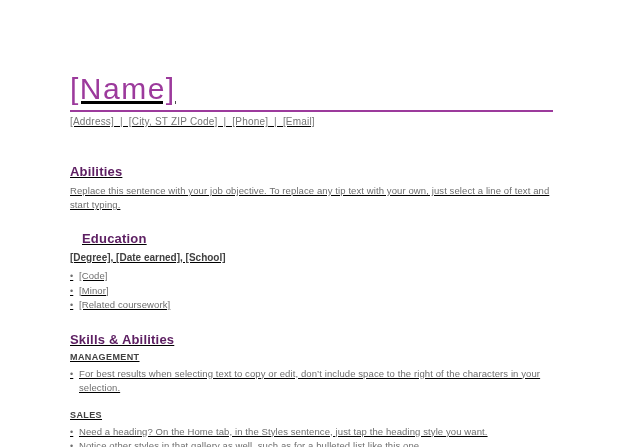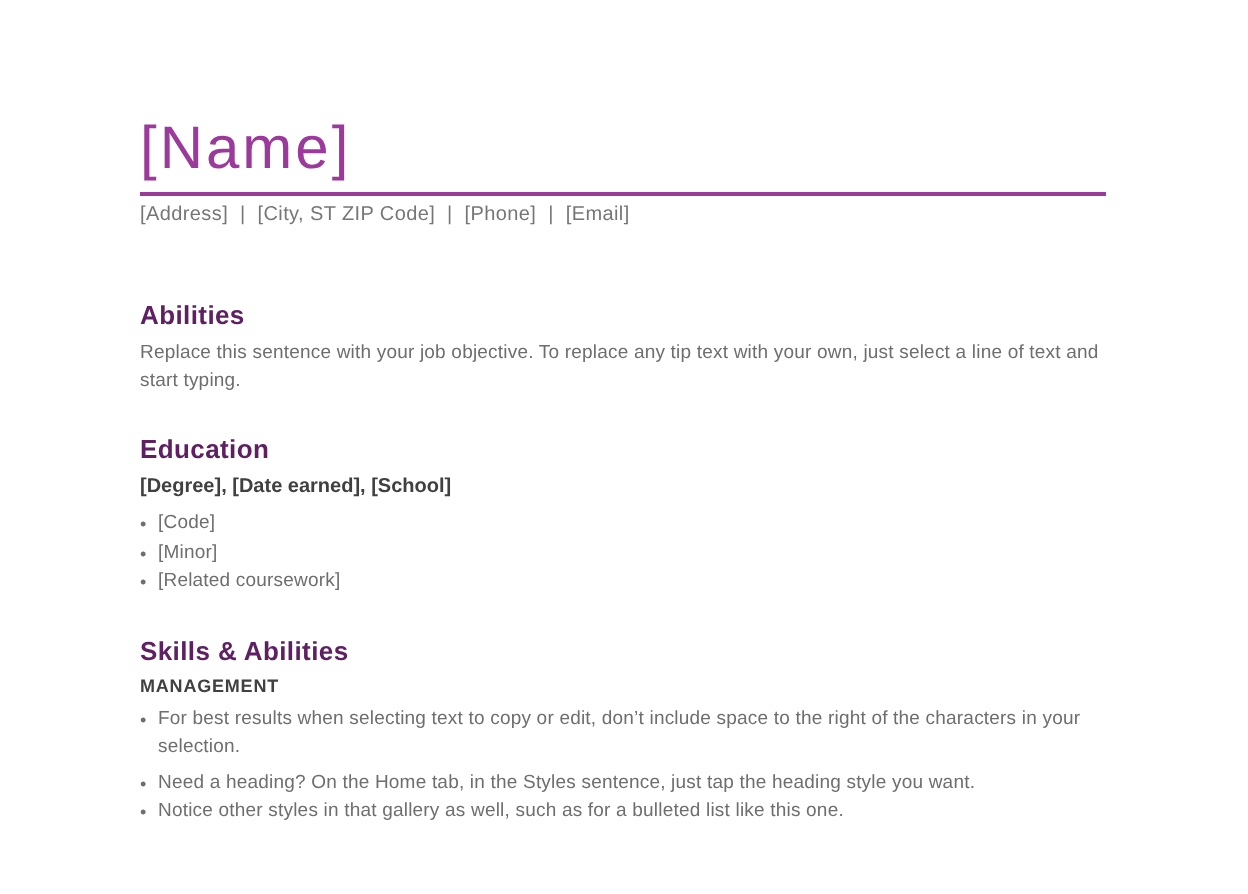--- a/index.html
+++ b/index.html
@@ -4,21 +4,22 @@
 <style>
   * { margin: 0; padding: 0; box-sizing: border-box; }
   html, body {
     width: 624px; height: 447px;
     background: #ffffff;
     overflow: hidden;
     font-family: "Liberation Sans", sans-serif;
   }
   .page {
     width: 624px; height: 447px;
-    padding: 56px 71px 0 70px;
+    padding: 70px 71px 0 70px;
+    text-decoration: underline;
   }
   .name {
     font-size: 30px;
     font-weight: 400;
     letter-spacing: 1.5px;
     line-height: 38px;
     color: #9c3a9c;
     border-bottom: 2px solid #9c3a9c;
     padding-bottom: 2px;
   }
@@ -31,21 +32,21 @@
     letter-spacing: 0.2px;
   }
   .section-heading {
     font-size: 13px;
     font-weight: 700;
     line-height: 16px;
     color: #5e2063;
     letter-spacing: 0.2px;
   }
   .sh-objective { margin-top: 36px; }
-  .sh-education { margin-top: 19px; }
+  .sh-education { margin-top: 19px; margin-left: 12px; }
   .sh-skills    { margin-top: 19px; }
   .body-text {
     margin-top: 4px;
     font-size: 9.5px;
     line-height: 14px;
     color: #6e6e6e;
     letter-spacing: 0.1px;
   }
   .degree-line {
     margin-top: 4px;
@@ -123,20 +124,21 @@
       <div class="sub-heading sub-mgmt">MANAGEMENT</div>
       <ul class="bullet-list tight">
         <li>
           <span class="bullet">•</span>
           <span class="li-text">For best results when selecting text to copy or edit, don’t include space to the right of the characters in your selection.</span>
         </li>
       </ul>
     </div>
 
     <div>
+      <div class="sub-heading sub-sales">SALES</div>
       <ul class="bullet-list tight">
         <li>
           <span class="bullet">•</span>
           <span class="li-text">Need a heading? On the Home tab, in the Styles sentence, just tap the heading style you want.</span>
         </li>
         <li>
           <span class="bullet">•</span>
           <span class="li-text">Notice other styles in that gallery as well, such as for a bulleted list like this one.</span>
         </li>
       </ul>

